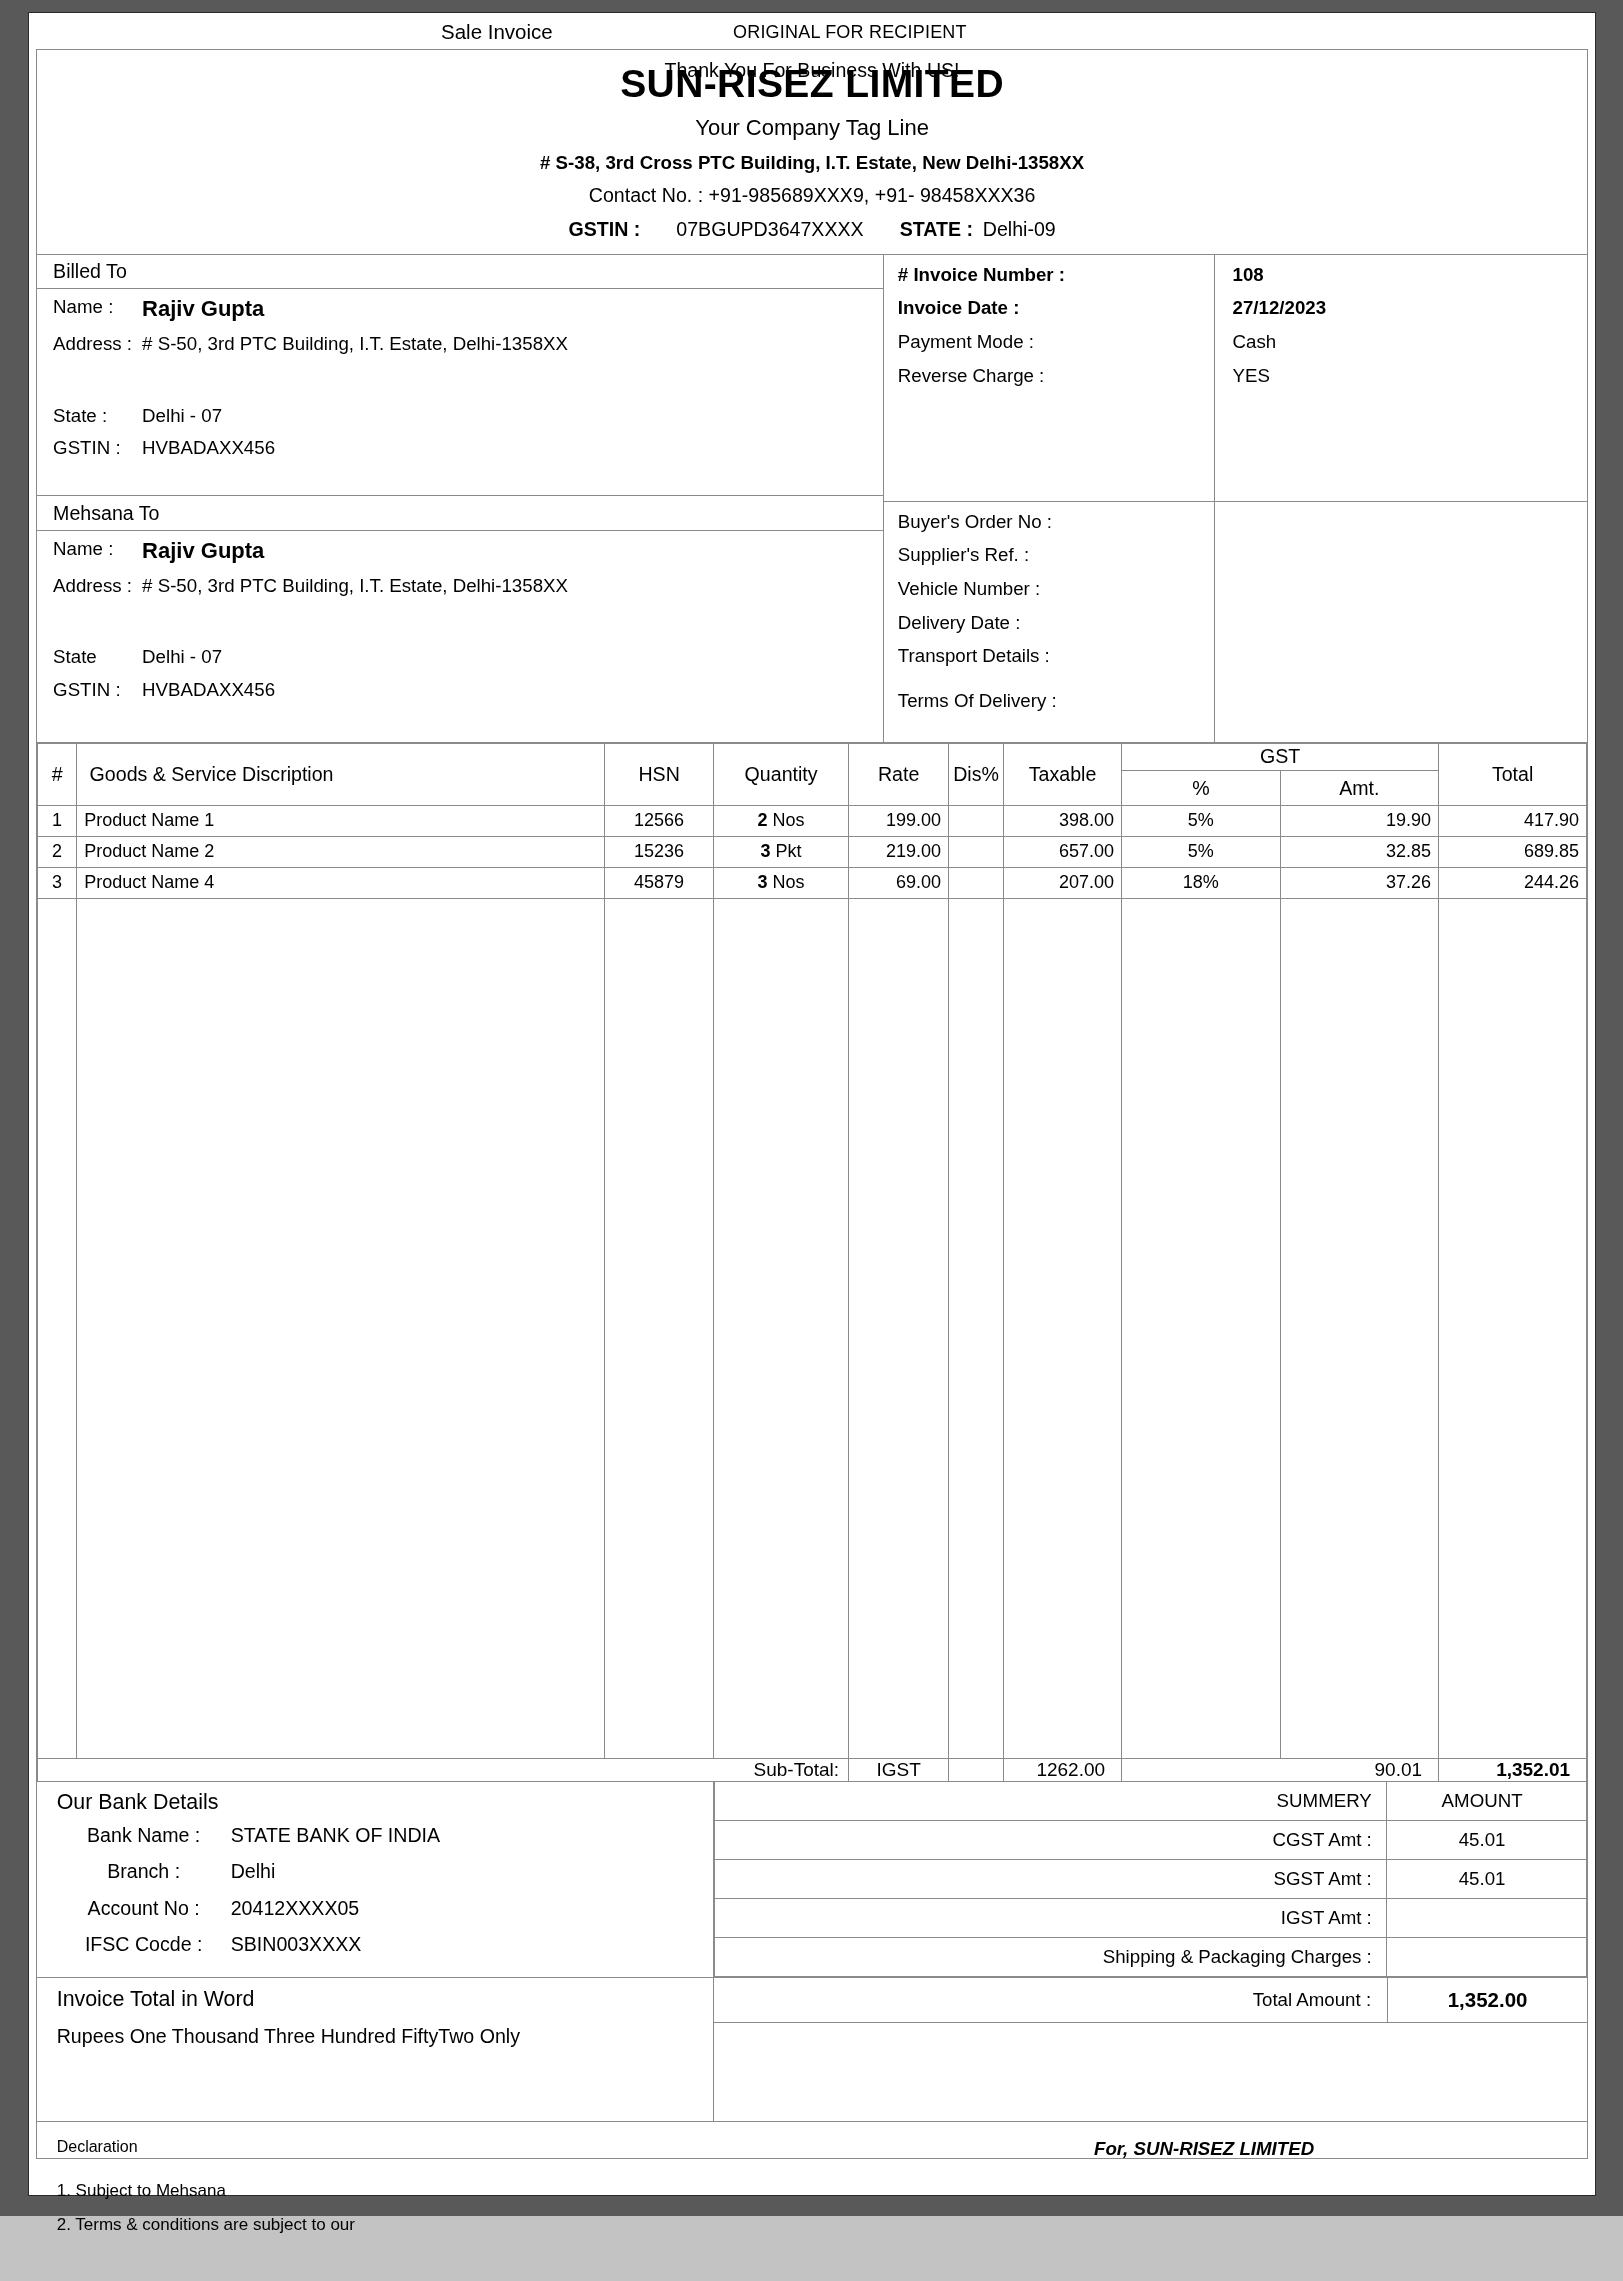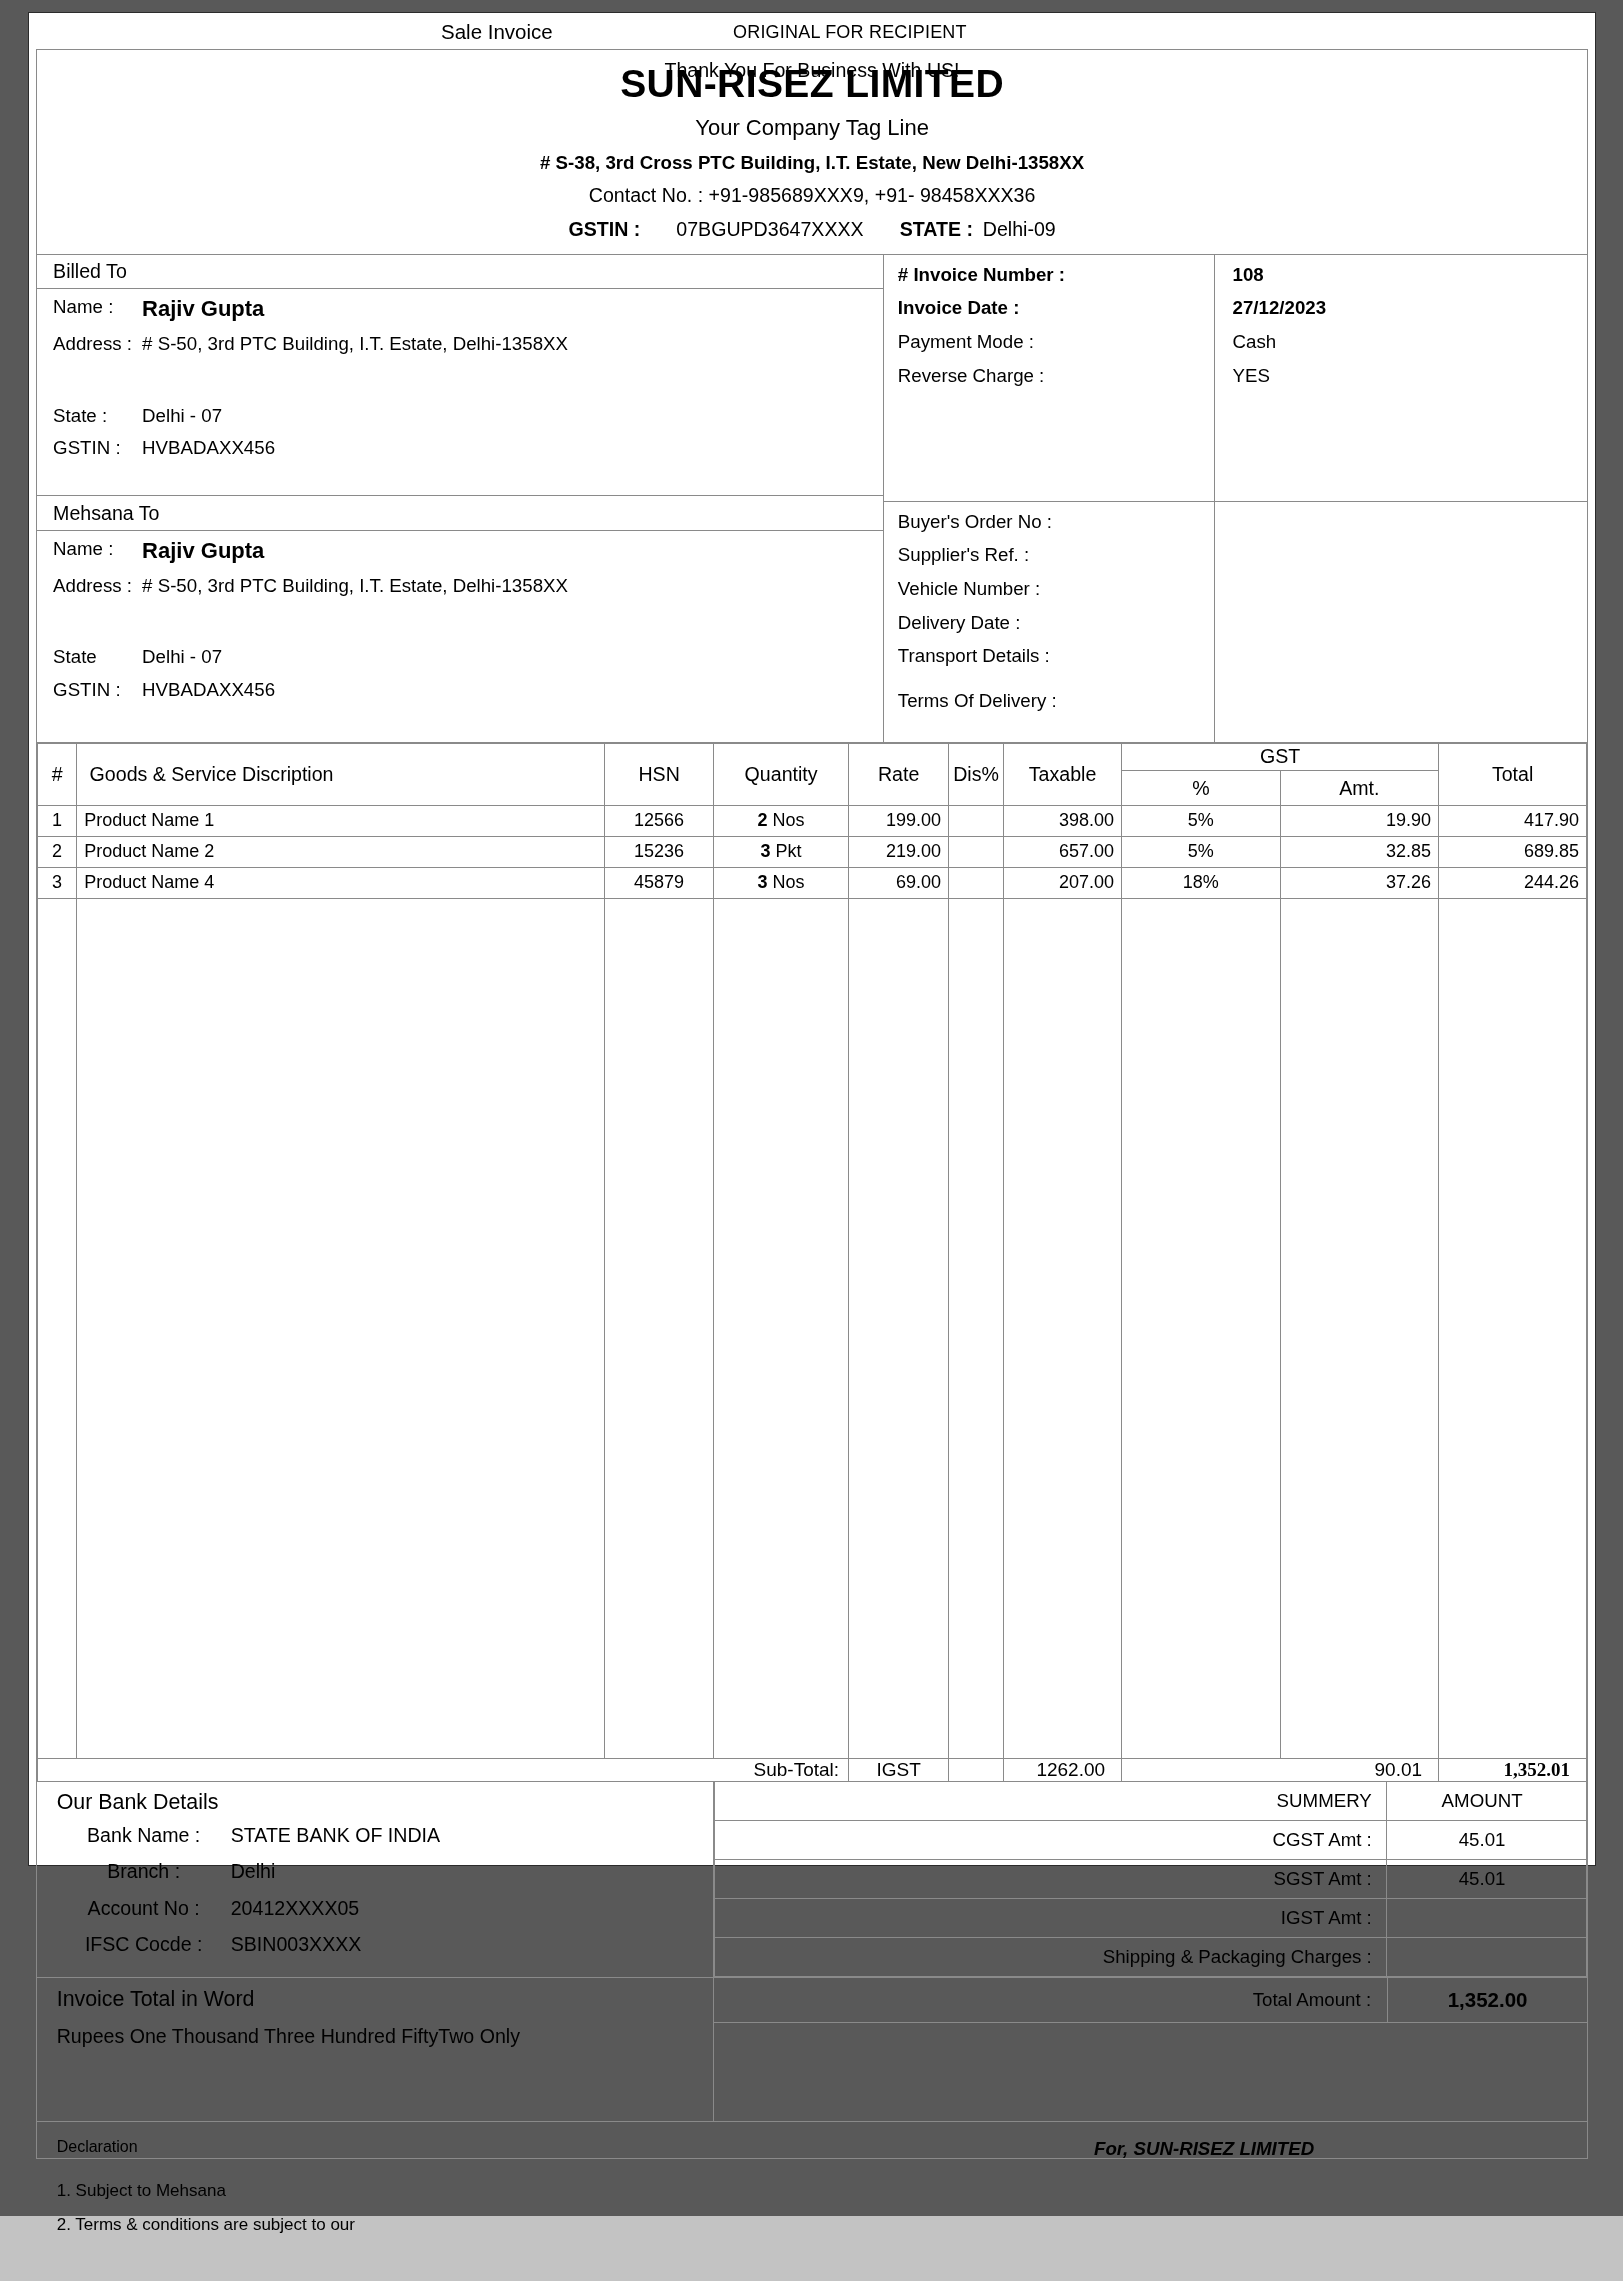--- a/index.html
+++ b/index.html
@@ -9,21 +9,21 @@
     background:#595959;
     font-family:"Liberation Sans", sans-serif;
     color:#000;
     overflow:hidden;
   }
 
   
   #app-frame{ position:absolute; left:0; top:0; width:1624px; height:2281px; background:#595959; }
   #bottom-strip{ position:absolute; left:0; bottom:0; width:1624px; height:65px; background:#c3c3c3; }
   #page-sheet{
-    position:absolute; left:28px; top:11.6px; width:1568px; height:1854px;
+    position:absolute; left:28px; top:11.6px; width:1568px; height:2184px;
     background:#ffffff;
     border:0.9px solid #2b2b2b;
   }
 
   
   #caption-row{ position:relative; height:34px; }
   #doc-type{ position:absolute; left:412px; top:7.1px; font-size:20.5px; }
   #copy-type{ position:absolute; left:704px; top:9px; font-size:18px; letter-spacing:0.2px; }
 
   
@@ -307,21 +307,21 @@
               <td class="c-total"></td>
             </tr>
           </tbody>
         <tfoot>
           <tr id="subtotal-row">
             <td class="st-label" colspan="4">Sub-Total:</td>
             <td class="st-igst">IGST</td>
             <td></td>
             <td class="st-num">1262.00</td>
             <td class="st-num" colspan="2">90.01</td>
-            <td class="st-num" style="font-weight:bold;font-family:Liberation Serif, serif;">1,352.01</td>
+            <td class="st-num" style="font-weight:bold;">1,352.01</td>
           </tr>
         </tfoot>
       </table>
 
       <div id="lower-band">
         <div id="bank-col">
           <div id="bank-title">Our Bank Details</div>
           <div class="bank-row">
             <div class="bank-label">Bank Name :</div>
             <div>STATE BANK OF INDIA</div>

